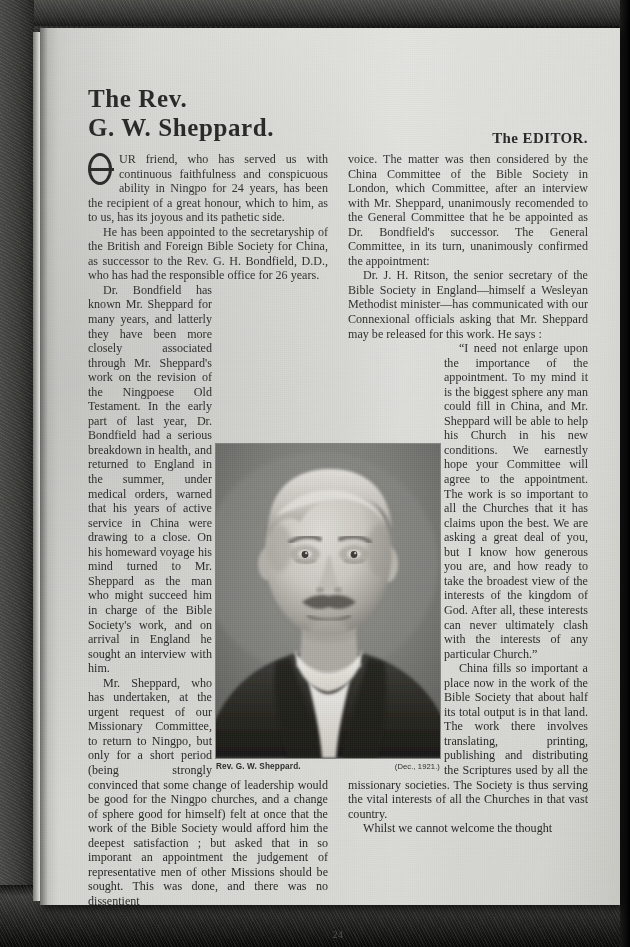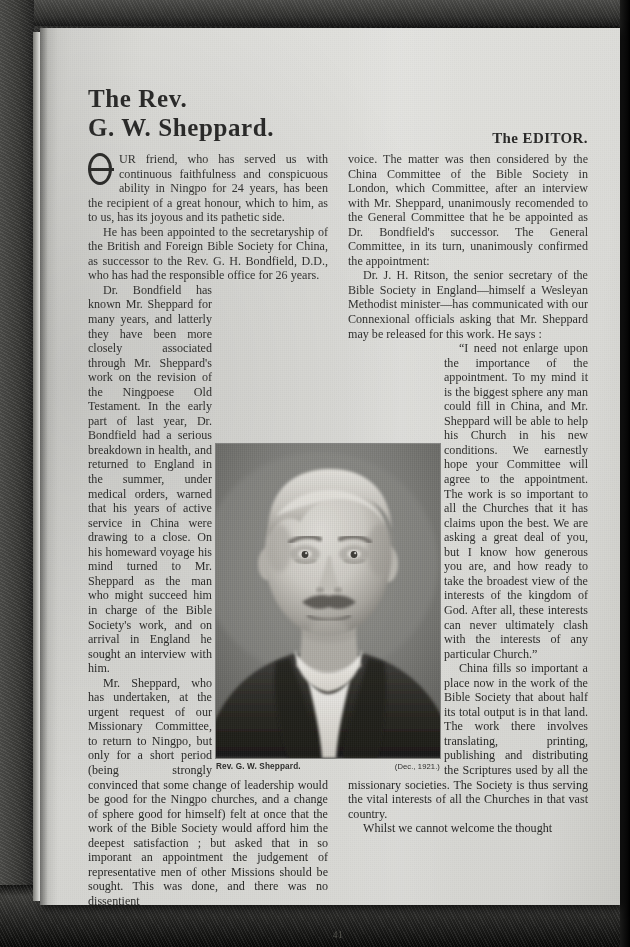--- a/index.html
+++ b/index.html
@@ -323,20 +323,20 @@
             <div id="photo-grain"></div>
           </div>
           <div class="caption">
             <span>Rev. G. W. Sheppard.</span>
             <span class="date">(Dec., 1921.)</span>
           </div>
         </div>
 
       </div>
 
-      <div id="folio">41</div>
+      <div id="folio">24</div>
 
     </div>
 
     <div id="grain"></div>
     <div id="softness"></div>
   </div>
 </div>
 
 </body></html>

